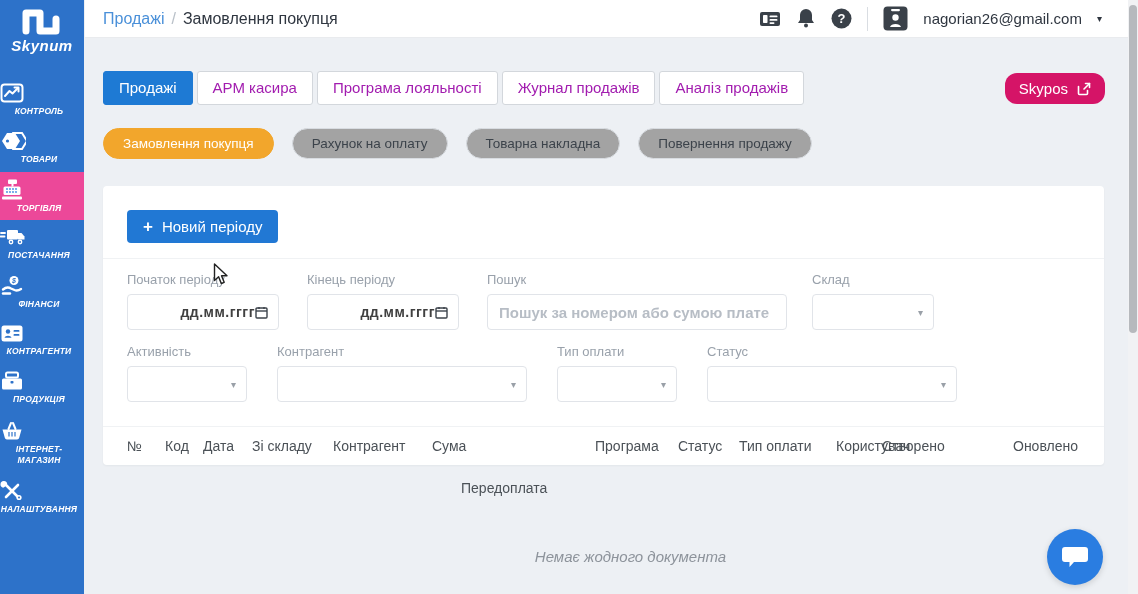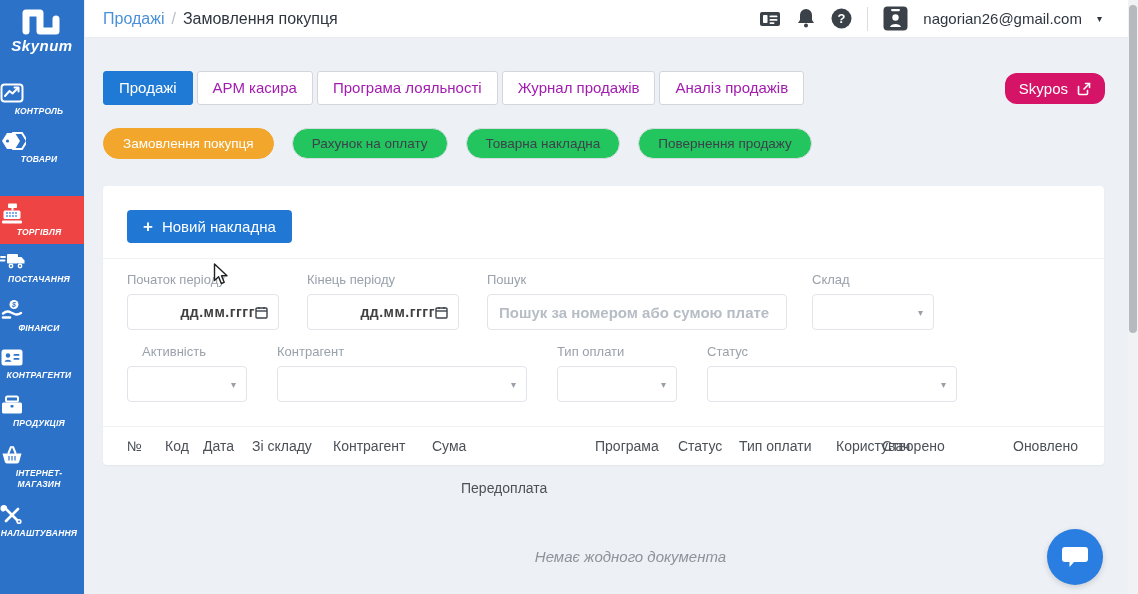--- a/index.html
+++ b/index.html
@@ -8,21 +8,21 @@
 
   
   .sidebar { position:absolute; left:0; top:0; width:84px; height:594px; background:#2d72c9; z-index:5;font-style:italic; }
   .logo { position:relative; height:68px; text-align:center; padding-top:5px; }
   .logo-text { color:#fff; font-weight:bold; font-size:15px; letter-spacing:.5px; display:block; margin-top:-2px; }
   .flag { position:absolute; right:8px; top:29px; width:17px; height:11px; border-radius:1px; overflow:hidden; }
   .flag .b { height:50%; background:#2f5fd0; } .flag .y { height:50%; background:#f7c325; }
   .nav { margin-top:8px; display:flex; flex-direction:column; }
   .nav-item { height:48px; display:flex; flex-direction:column; justify-content:center; gap:3px; cursor:pointer; }
   .nav-item.tall { height:62px; }
-  .nav-item.active { background:#ef4444;margin-top:24px; }
+  .nav-item.active { background:#ec4899; }
   .nav-label { color:#fff; font-size:8.5px; font-weight:bold; letter-spacing:.2px; text-align:center; line-height:1.25; max-width:78px; }
 
   
   .header { position:absolute; left:85px; top:0; width:1043px; height:38px; background:#fff; border-bottom:1px solid #e9ebee; display:flex; align-items:center; z-index:4; }
   .breadcrumb { margin-left:18px; font-size:16px; display:flex; gap:7px; align-items:center; }
   .crumb-link { color:#4a90d9; cursor:pointer; }
   .crumb-sep { color:#b9c0c8; }
   .crumb-cur { color:#2f3640; }
   .header-right { margin-left:auto; display:flex; align-items:center; gap:15px; padding-right:26px; }
   .hicon { display:flex; align-items:center; cursor:pointer; }
@@ -35,21 +35,21 @@
   .scroll-thumb { position:absolute; left:1px; top:5px; width:8px; height:328px; background:#b6b9bd; border-radius:4px; }
 
   
   .tabs-row { position:absolute; left:103px; top:71px; display:flex; gap:4px; z-index:2; }
   .tab { height:34px; line-height:32px; padding:0 15px; background:#fff; border:1px solid #d3d7dc; border-radius:3px; font-size:15px; color:#a21caf; cursor:pointer; white-space:nowrap; }
   .tab.active { background:#1e7ad4; border-color:#1e7ad4; color:#fff; }
   .skypos-btn { position:absolute; right:33px; top:73px; height:31px; padding:0 14px; background:#d51467; border-radius:12px; color:#fff; font-size:15px; display:flex; align-items:center; gap:9px; cursor:pointer; z-index:2; }
 
   
   .pills-row { position:absolute; left:103px; top:128px; display:flex; gap:18px; z-index:2; }
-  .pill { height:31px; line-height:29px; padding:0 19px; background:#22c55e; border:1px solid #d8dce1; border-radius:16px; font-size:13.5px; color:#3c434b; cursor:pointer; white-space:nowrap; }
+  .pill { height:31px; line-height:29px; padding:0 19px; background:#a3a3a3; border:1px solid #d8dce1; border-radius:16px; font-size:13.5px; color:#3c434b; cursor:pointer; white-space:nowrap; }
   .pill.active { background:#f2a62c; border-color:#f2a62c; color:#fff; }
 
   
   .card { position:absolute; left:103px; top:186px; width:1001px; height:279px; background:#fff; border-radius:4px; box-shadow:0 1px 2px rgba(40,50,60,.05); z-index:1; }
   .btn-new { position:absolute; left:24px; top:24px; height:33px; padding:0 16px; background:#2178d4; border-radius:4px; color:#fff; font-size:15px; display:flex; align-items:center; gap:9px; cursor:pointer; }
   .plus { font-size:17px; font-weight:bold; line-height:1; }
   .card-divider { position:absolute; left:0; top:72px; width:100%; border-top:1px solid #f0f2f4; }
 
   .flabel { position:absolute; font-size:13px; color:#99a1ab; white-space:nowrap; }
   .fbox { position:absolute; height:36px; background:#fff; border:1px solid #e1e4e9; border-radius:4px; display:flex; align-items:center; padding:0 10px; cursor:pointer; }
@@ -256,21 +256,21 @@
   <div class="pill active">Замовлення покупця</div>
   <div class="pill">Рахунок на оплату</div>
   <div class="pill">Товарна накладна</div>
   <div class="pill">Повернення продажу</div>
 </div>
 
 <div class="card">
 
   <div class="btn-new">
     <span class="plus">+</span>
-    <span>Новий накладна</span>
+    <span>Новий періоду</span>
   </div>
   <div class="card-divider"></div>
 
   <div class="flabel" style="left:24px; top:86px;">Початок періоду</div>
   <div class="flabel" style="left:204px; top:86px;">Кінець періоду</div>
   <div class="flabel" style="left:384px; top:86px;">Пошук</div>
   <div class="flabel" style="left:709px; top:86px;">Склад</div>
 
   <div class="fbox" style="left:24px; top:108px; width:152px;">
     <span class="date-text">дд.мм.гггг</span>
@@ -286,21 +286,21 @@
       <rect x="1" y="2" width="11" height="10" rx="1" fill="none" stroke="#3c434b" stroke-width="1.4"></rect>
       <path d="M1 5h11" stroke="#3c434b" stroke-width="1.4"></path>
       <path d="M4 1v2M9 1v2" stroke="#3c434b" stroke-width="1.4"></path>
     </svg>
   </div>
   <input class="search-input" style="left: 384px; top: 108px; width: 300px;" placeholder="Пошук за номером або сумою плате">
   <div class="fbox" style="left:709px; top:108px; width:122px;">
     <span class="select-caret">▾</span>
   </div>
 
-  <div class="flabel" style="left:39px; top:158px;">Активність</div>
+  <div class="flabel" style="left:24px; top:158px;">Активність</div>
   <div class="flabel" style="left:174px; top:158px;">Контрагент</div>
   <div class="flabel" style="left:454px; top:158px;">Тип оплати</div>
   <div class="flabel" style="left:604px; top:158px;">Статус</div>
 
   <div class="fbox" style="left:24px; top:180px; width:120px;">
     <span class="select-caret">▾</span>
   </div>
   <div class="fbox" style="left:174px; top:180px; width:250px;">
     <span class="select-caret">▾</span>
   </div>

